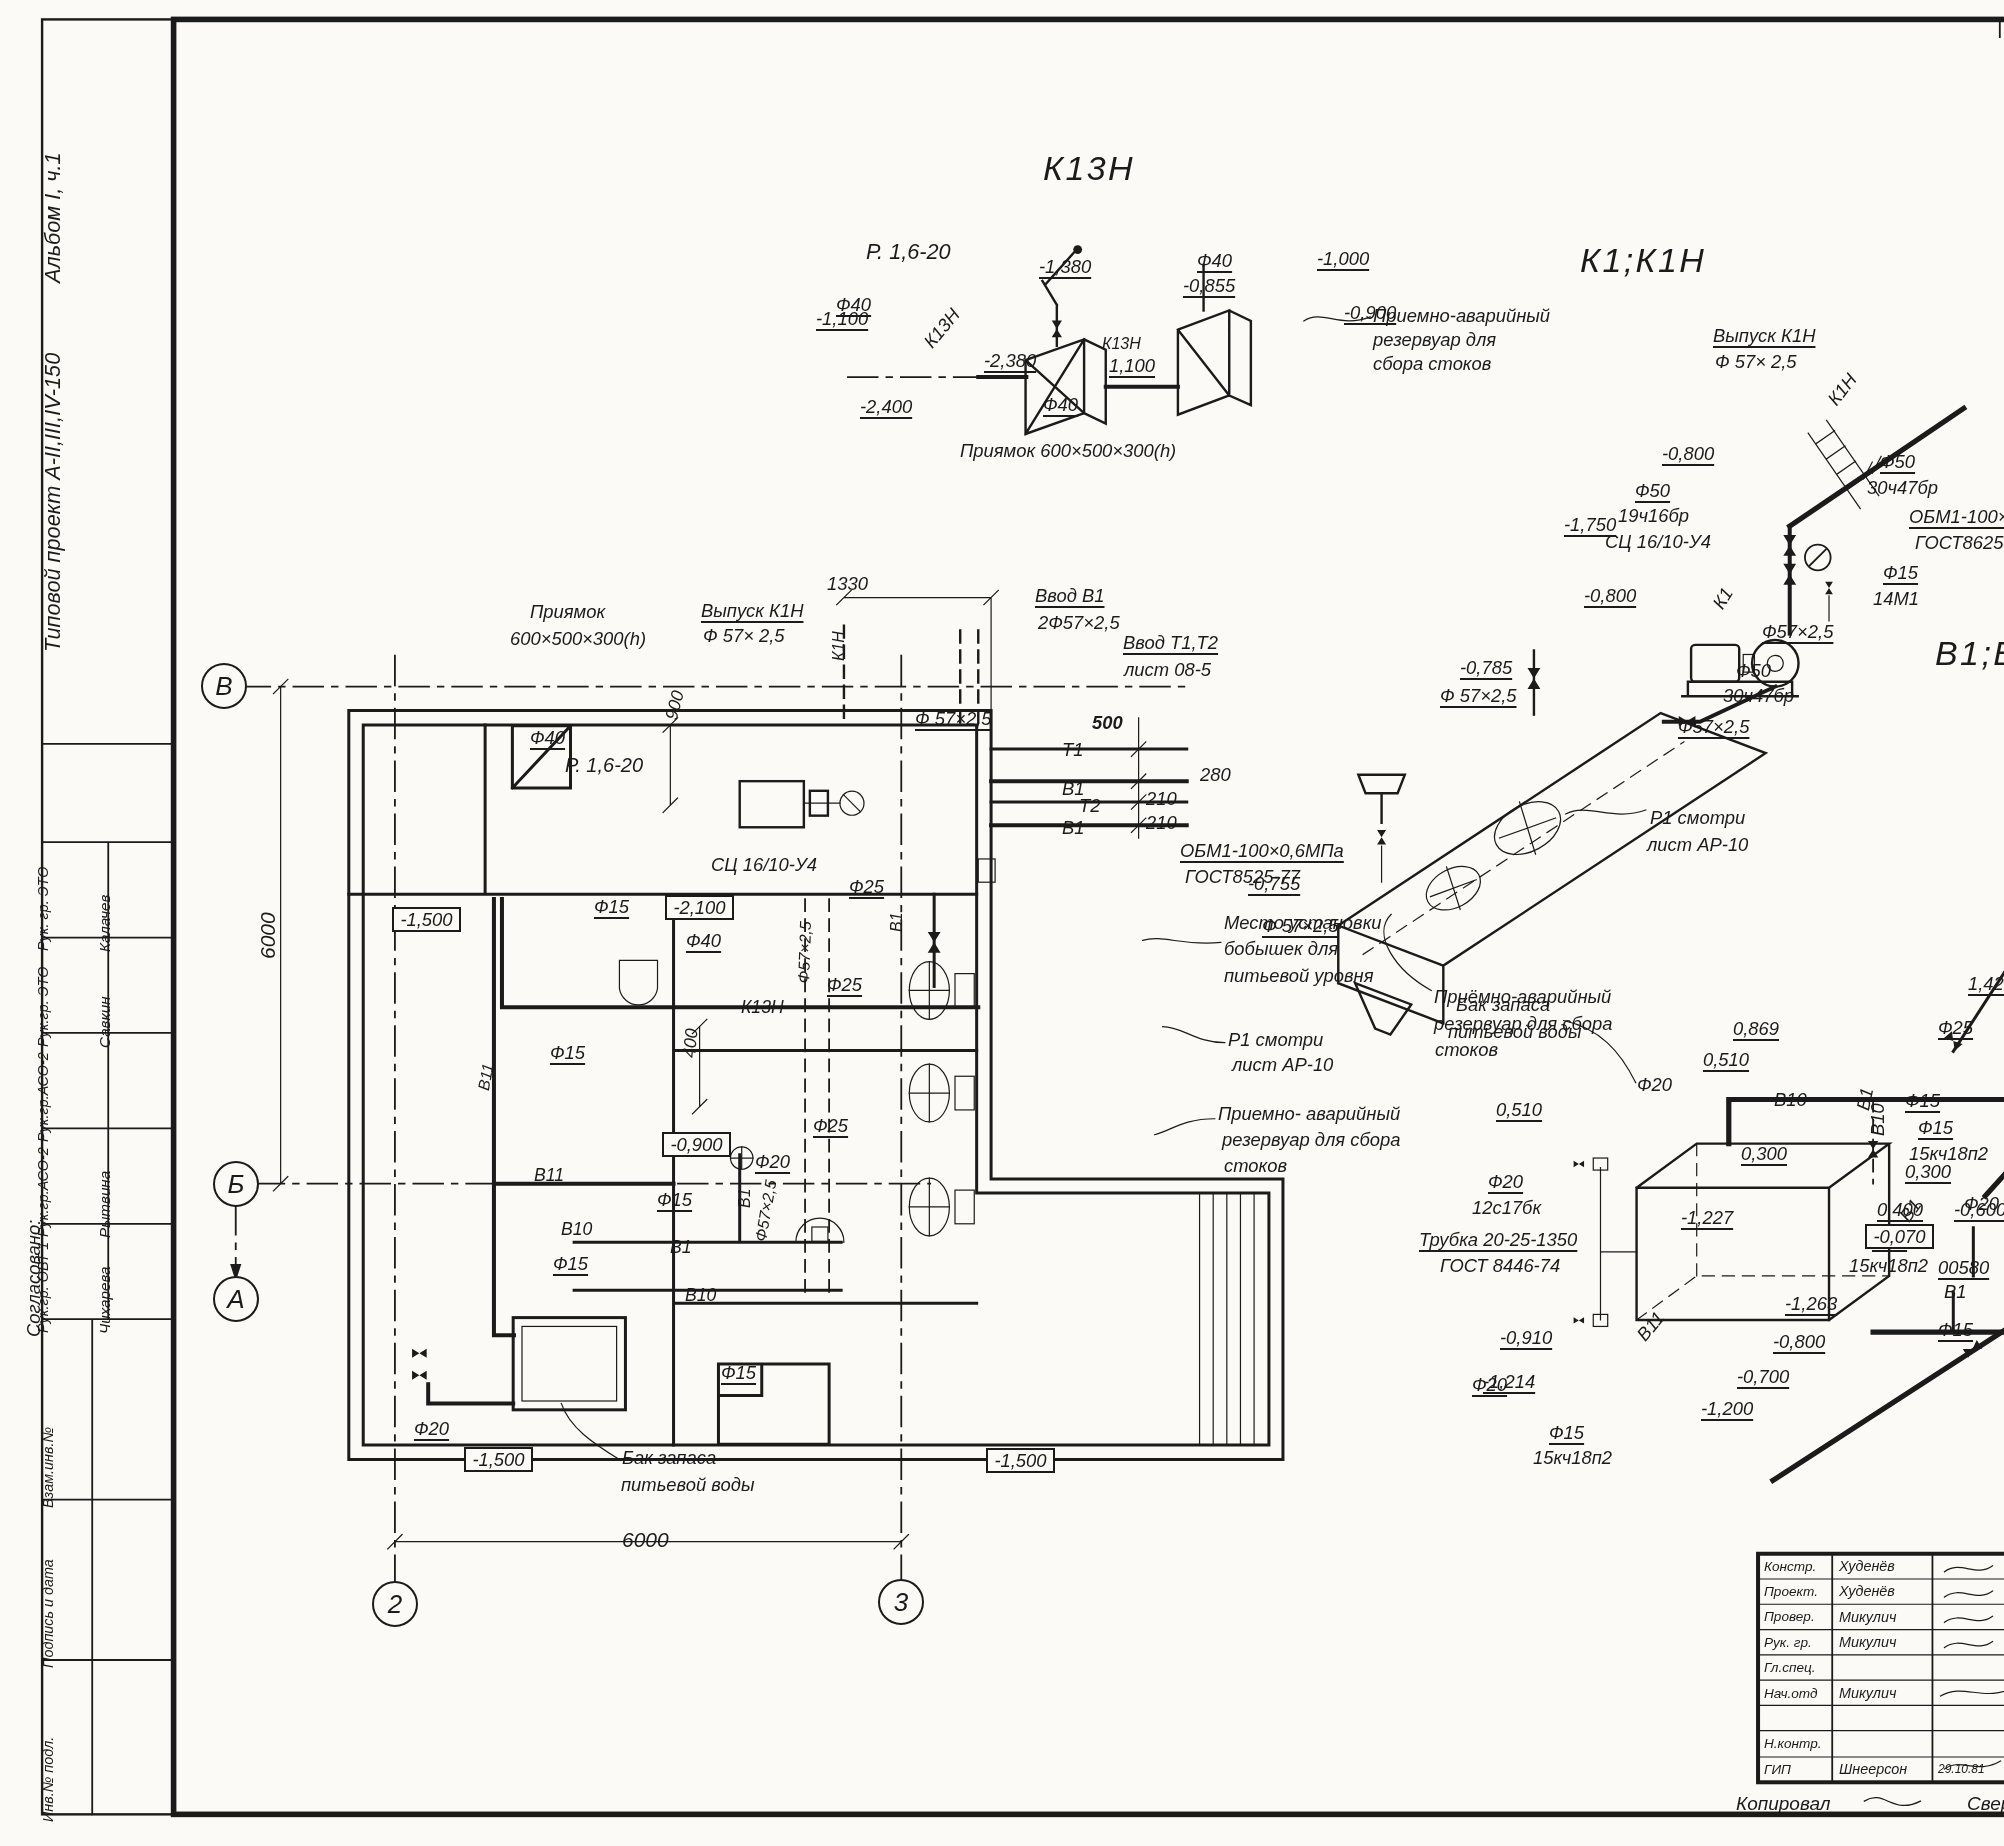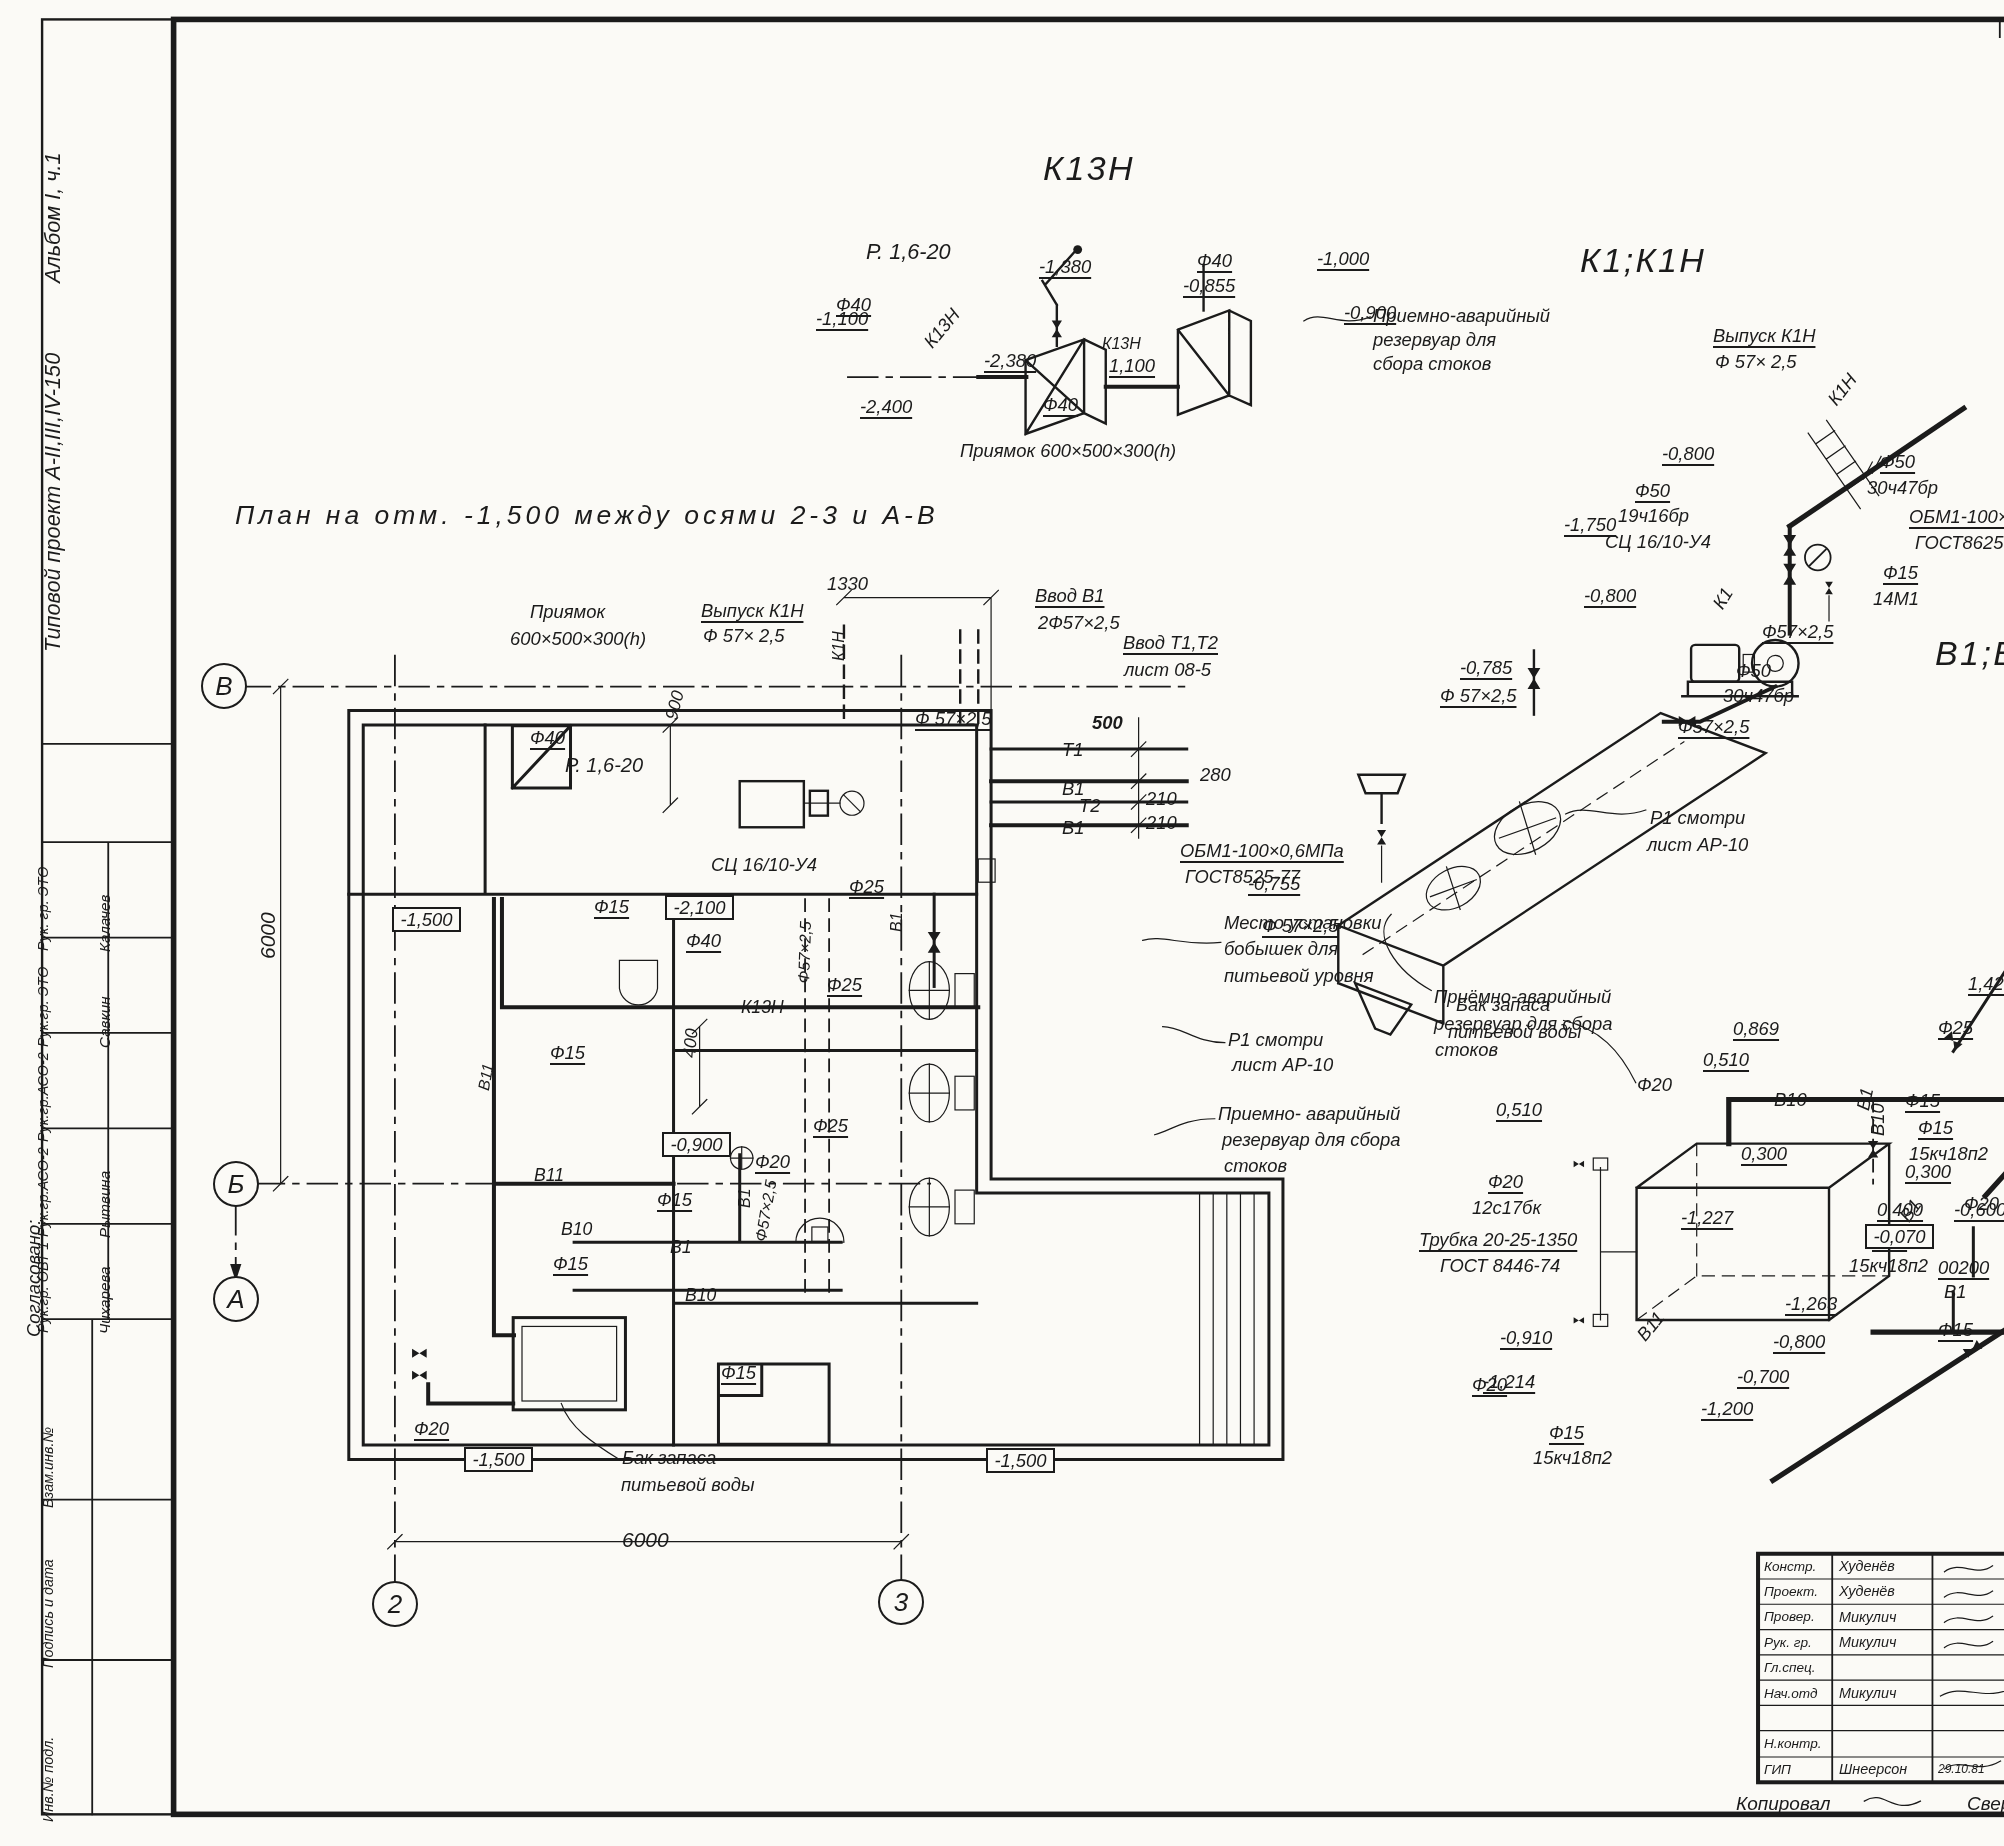--- a/index.html
+++ b/index.html
@@ -196,21 +196,20 @@
 
     <g>
       <rect x="5590" y="3435" width="828" height="440" class="s w4"></rect>
       <path class="s w2" d="M5590 3565 H6418 M5810 3565 V3875 M6050 3565 V3875 M6230 3565 V3875 M6330 3565 V3875 M5590 3650 H6418 M5590 3735 H6418 M5590 3810 H6418"></path>
     </g>
   </svg>
 
   <div class="sec-title" style="left:1043px;top:149px;">К13Н</div>
   <div class="sec-title" style="left:1580px;top:241px;">К1;К1Н</div>
   <div class="sec-title" style="left:1935px;top:634px;">В1;В10;В11</div>
-  <div class="plan-title">План на отм.  -1,500  между  осями 2-3  и  А-В</div>
 
   <div class="rot" style="left:66px;top:257px;font-size:21.7px;">Альбом I, ч.1</div>
   <div class="rot" style="left:66px;top:626px;font-size:21.7px;">Типовой проект  А-II,III,IV-150</div>
   <div class="rot" style="left:45px;top:1315px;font-size:18.4px;">Согласовано:</div>
   <div id="sidebar-stamps">
       <div class="rot" style="left: 51px; top: 935px; font-size: 14.4px;">Рук. гр. ЭТО</div>
       <div class="rot" style="left: 113px; top: 935px; font-size: 15.2px;">Калачев</div>
       <div class="rot" style="left: 51px; top: 1031px; font-size: 14.4px;">Рук.гр. ЭТО</div>
       <div class="rot" style="left: 113px; top: 1031px; font-size: 15.2px;">Савкин</div>
       <div class="rot" style="left: 51px; top: 1126px; font-size: 14.4px;">Рук.гр.АСО-2</div>
@@ -270,21 +269,21 @@
       <span class="lb" style="left: 1650px; top: 808px;">Р1 смотри</span>
       <span class="lb" style="left: 1647px; top: 835px;">лист АР-10</span>
       <span class="lb" style="left: 1434px; top: 987px;">Приёмно-аварийный</span>
       <span class="lb" style="left: 1434px; top: 1014px;">резервуар для сбора</span>
       <span class="lb" style="left: 1435px; top: 1040px;">стоков</span>
       <span class="lb u" style="left: 1248px; top: 874px;">-0,755</span>
       <span class="lb u" style="left: 1262px; top: 916px;">Ф 57×2,5</span>
       <span class="lb u" style="left: 1968px; top: 974px;">1,420</span>
       <span class="lb u" style="left: 1938px; top: 1018px;">Ф25</span>
       <span class="lb" style="left: 1964px; top: 1194px;">Ф20</span>
-      <span class="lb u" style="left: 1938px; top: 1258px;">00200</span>
+      <span class="lb u" style="left: 1938px; top: 1258px;">00580</span>
       <span class="lb" style="left: 1896px; top: 1214px; transform: rotate(-55deg);">В1</span>
       <span class="lb" style="left: 1456px; top: 995px;">Бак запаса</span>
       <span class="lb" style="left: 1448px; top: 1022px;">питьевой воды</span>
       <span class="lb u" style="left: 1733px; top: 1019px;">0,869</span>
       <span class="lb u" style="left: 1703px; top: 1050px;">0,510</span>
       <span class="lb" style="left: 1637px; top: 1075px;">Ф20</span>
       <span class="lb" style="left: 1774px; top: 1090px;">В10</span>
       <span class="lb u" style="left: 1496px; top: 1100px;">0,510</span>
       <span class="lb u" style="left: 1741px; top: 1144px;">0,300</span>
       <span class="lb u" style="left: 1905px; top: 1162px;">0,300</span>

